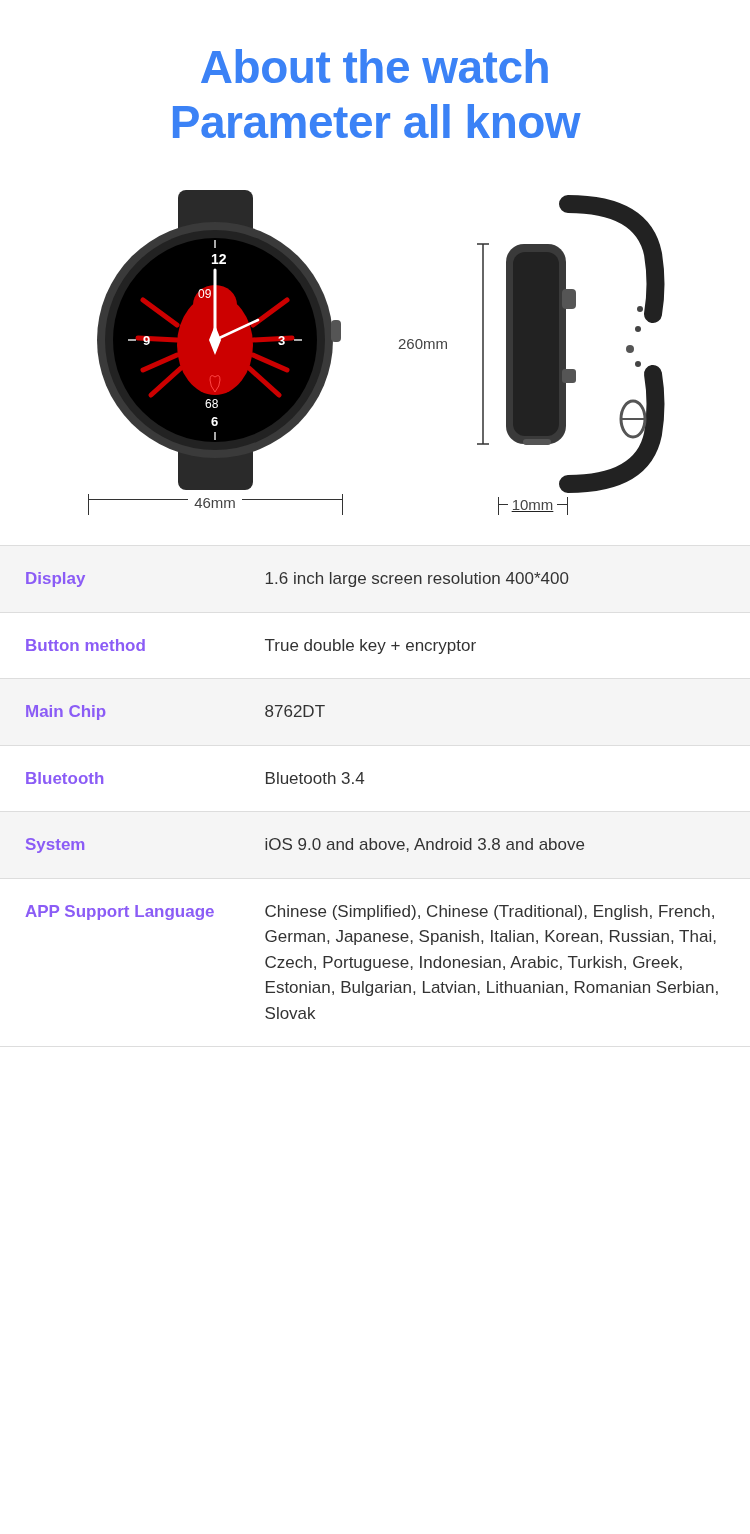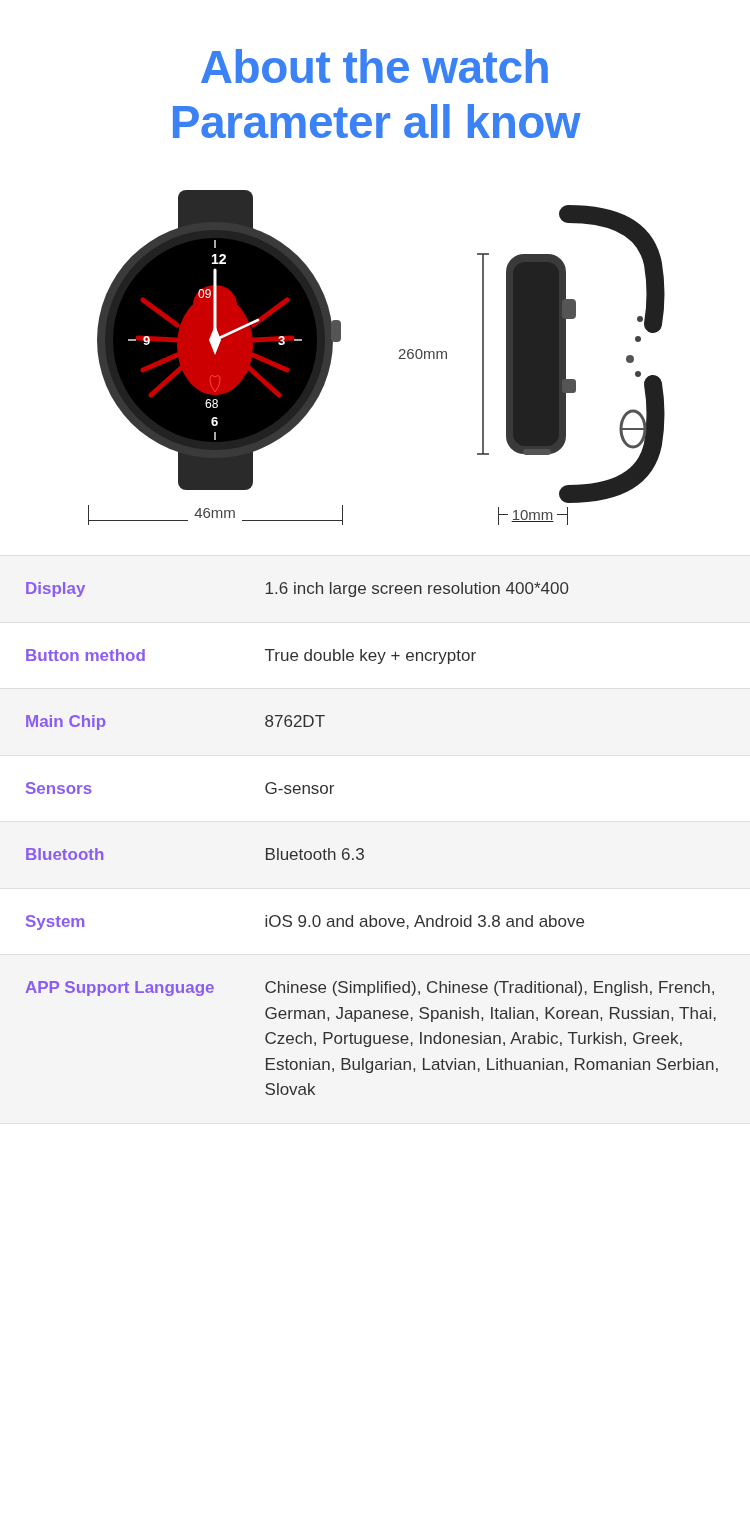--- a/index.html
+++ b/index.html
@@ -135,21 +135,21 @@
       <text x="122" y="218" fill="white" font-size="12">68</text>
 
       <rect x="248" y="130" width="10" height="22" rx="4" fill="#555"></rect>
 
       <line x1="132" y1="50" x2="132" y2="58" stroke="#aaa" stroke-width="2"></line>
       <line x1="132" y1="242" x2="132" y2="250" stroke="#aaa" stroke-width="2"></line>
       <line x1="45" y1="150" x2="53" y2="150" stroke="#aaa" stroke-width="2"></line>
       <line x1="211" y1="150" x2="219" y2="150" stroke="#aaa" stroke-width="2"></line>
     </svg>
 
-    <div style="display:flex;align-items:flex-end;width:255px;margin-top:14px;">
+    <div style="display:flex;align-items:flex-start;width:255px;margin-top:4px;">
       <div style="display:flex;flex-direction:column;align-items:center;">
         <div style="width:1px;height:10px;background:#333;"></div>
         <div style="width:1px;height:1px;background:#333;"></div>
       </div>
       <div style="height:1px;flex:1;background:#333;margin-top:5px;"></div>
       <span style="font-size:15px;color:#444;padding:0 6px;">46mm</span>
       <div style="height:1px;flex:1;background:#333;margin-top:5px;"></div>
       <div style="display:flex;flex-direction:column;align-items:center;">
         <div style="width:1px;height:10px;background:#333;"></div>
       </div>
@@ -212,26 +212,22 @@
       </tr>
       <tr>
         <td>Button method</td>
         <td>True double key + encryptor</td>
       </tr>
       <tr>
         <td>Main Chip</td>
         <td>8762DT</td>
       </tr>
       <tr>
-        <td>Sensors</td>
-        <td>G-sensor</td>
-      </tr>
-      <tr>
         <td>Bluetooth</td>
-        <td>Bluetooth 6.3</td>
+        <td>Bluetooth 3.4</td>
       </tr>
       <tr>
         <td>System</td>
         <td>iOS 9.0 and above, Android 3.8 and above</td>
       </tr>
       <tr>
         <td>APP Support Language</td>
         <td>Chinese (Simplified), Chinese (Traditional), English, French, German, Japanese, Spanish, Italian, Korean, Russian, Thai, Czech, Portuguese, Indonesian, Arabic, Turkish, Greek, Estonian, Bulgarian, Latvian, Lithuanian, Romanian Serbian, Slovak</td>
       </tr>
     </tbody>

